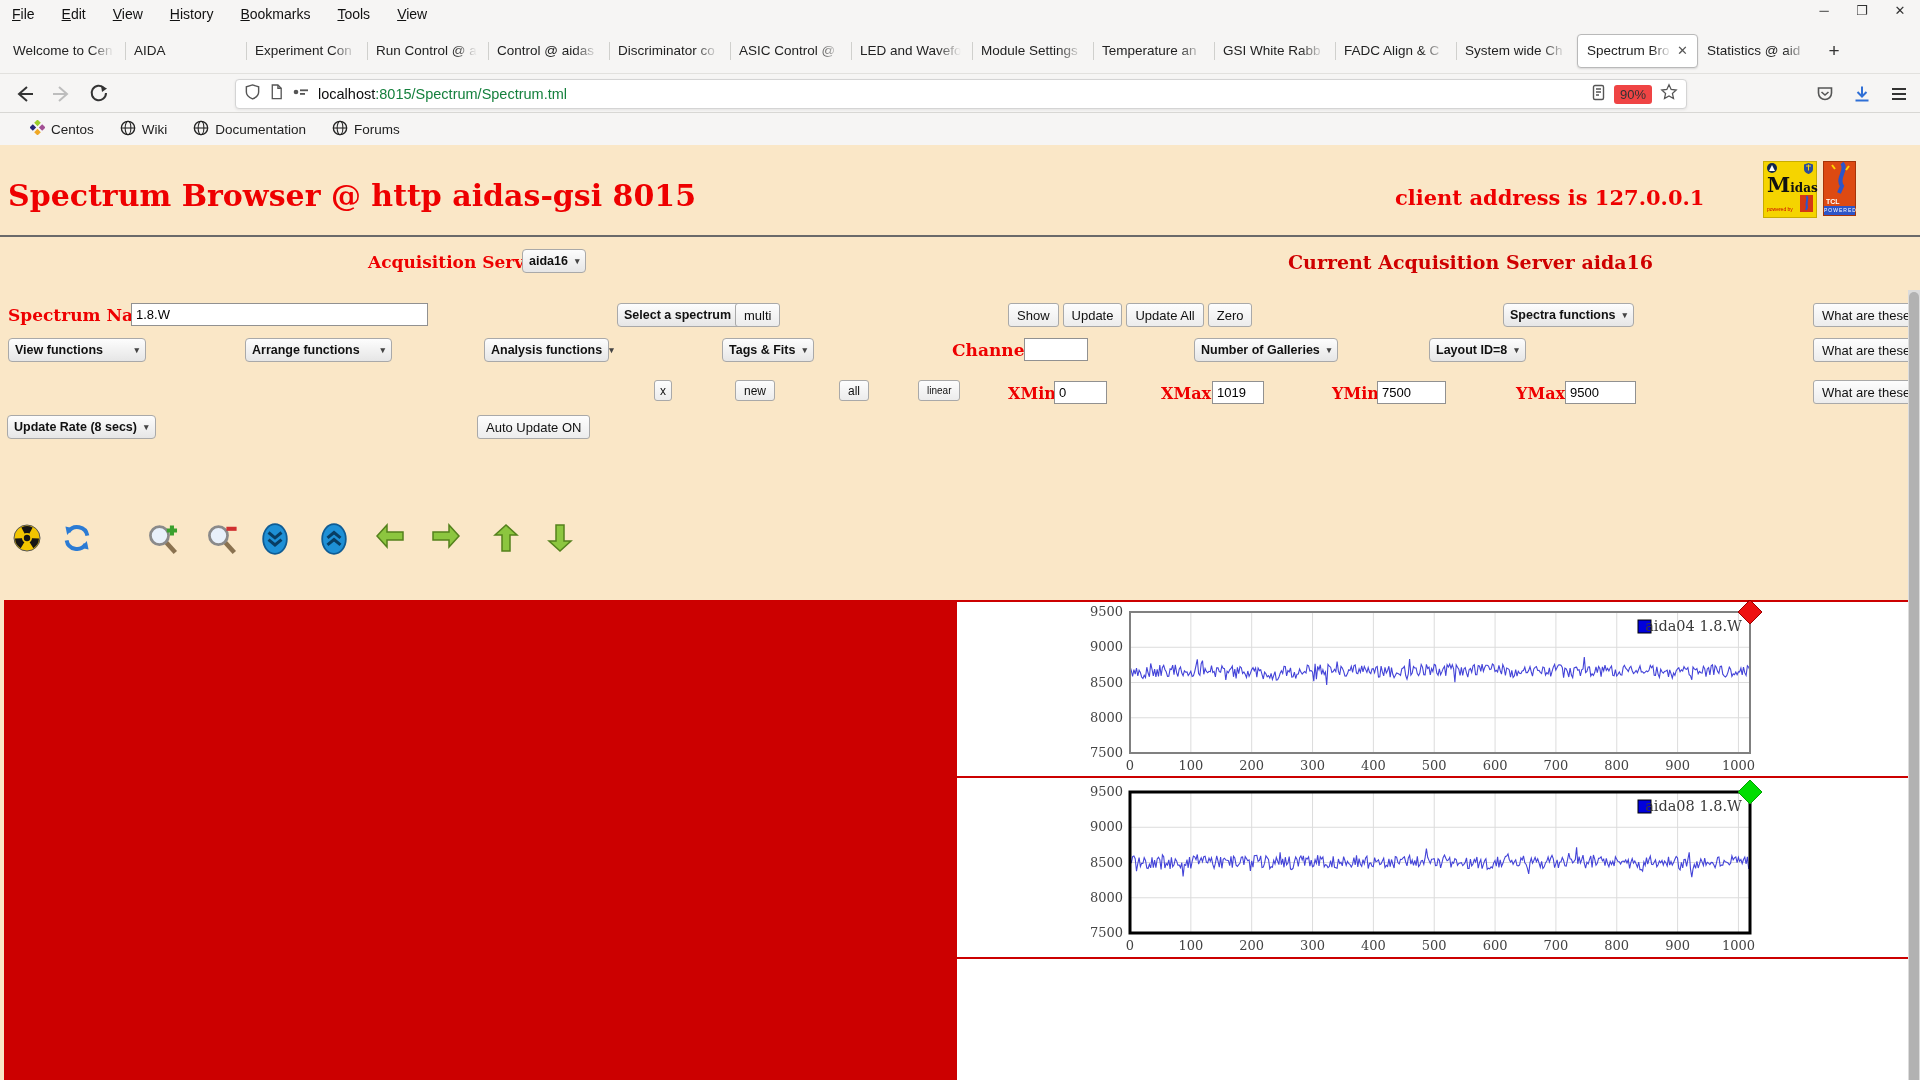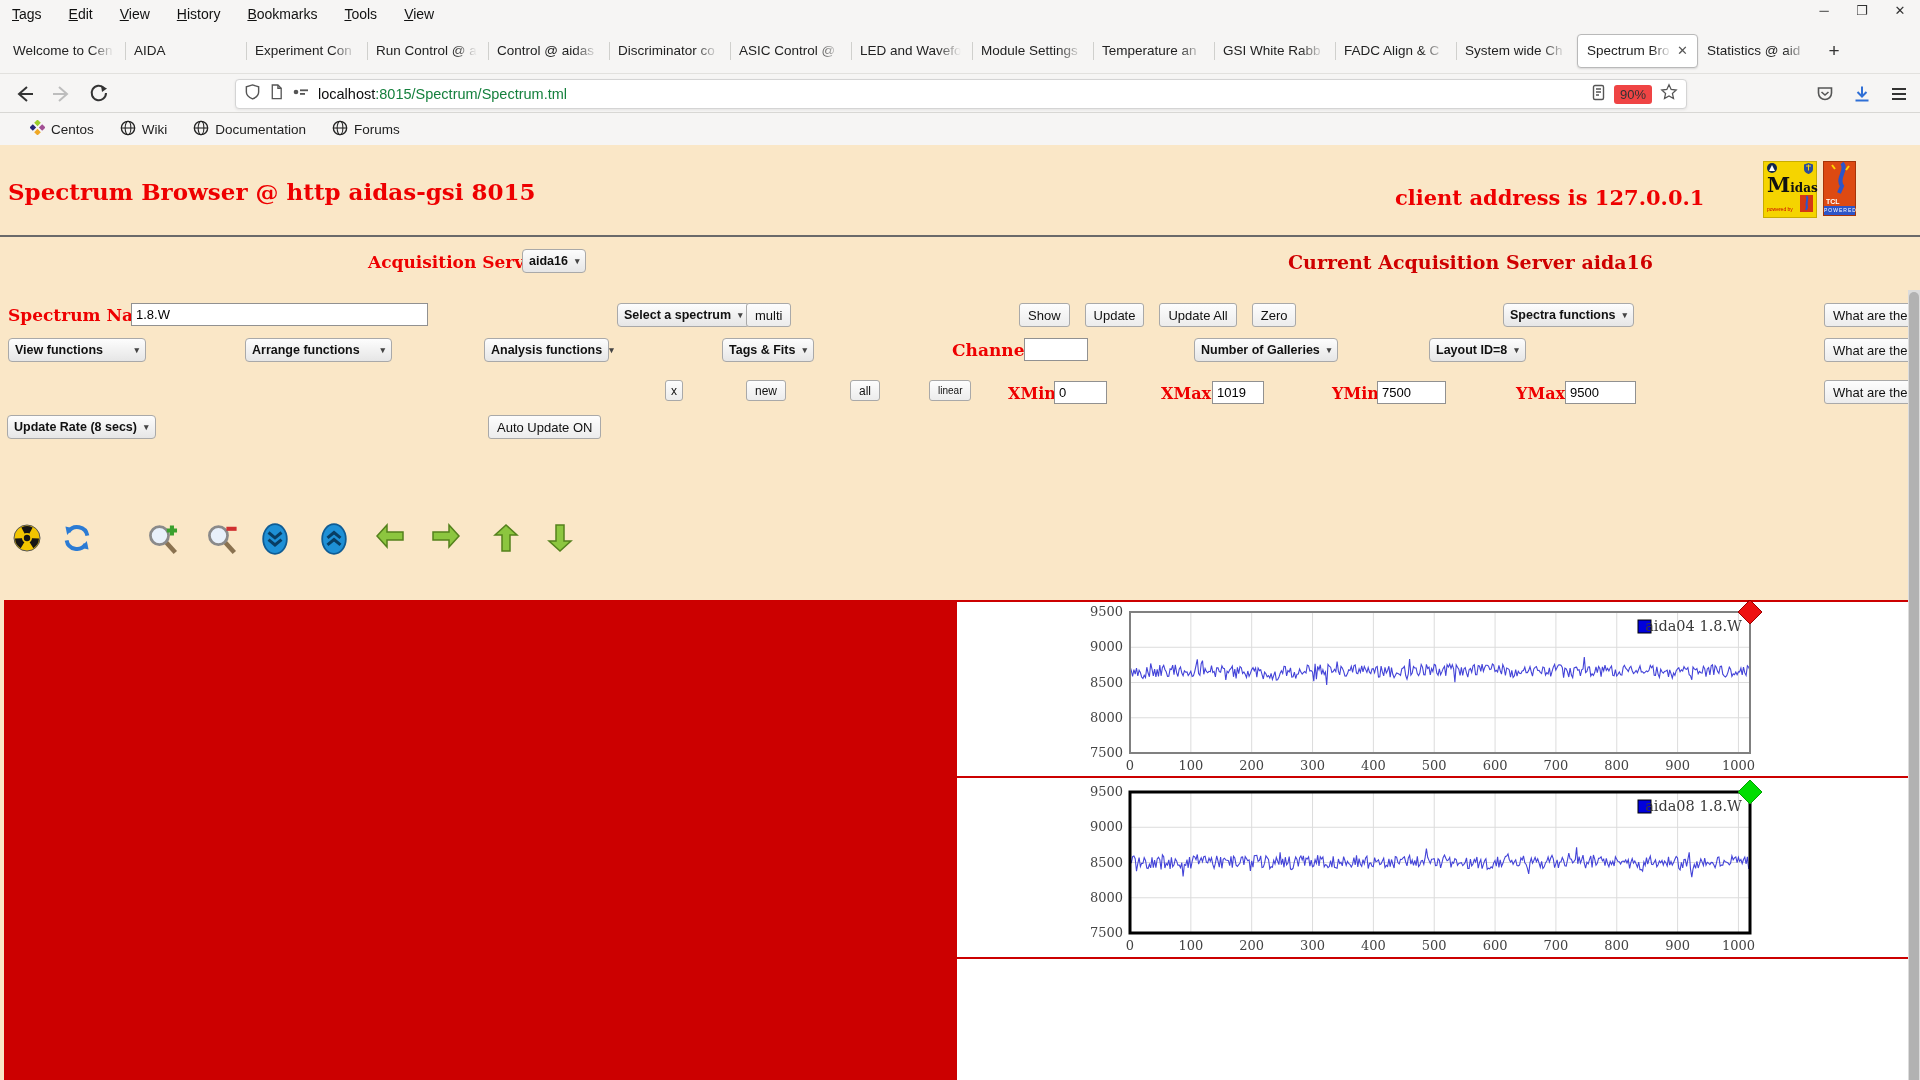--- a/index.html
+++ b/index.html
@@ -46,21 +46,21 @@
     display:flex; align-items:center; padding-left:30px; gap:26px; }
   .bm { display:flex; align-items:center; gap:6px; font-size:13.5px; color:#222; }
 
   
   #content { left:0; top:145px; width:1920px; height:935px; background:#fae7c7; }
   .serif  { font-family:"DejaVu Serif","Liberation Serif",serif; }
   .redlab { font-family:"DejaVu Serif","Liberation Serif",serif; font-weight:bold; color:#ee0000; }
 
   .gtkbtn { display:inline-flex; align-items:center; justify-content:center; height:24px;
     padding:0 8px; background:linear-gradient(#fdfdfd,#ececec); border:1px solid #a9a9a9;
-    border-radius:3px; font-size:13px; color:#111; white-space:nowrap;margin-left:11px; }
+    border-radius:3px; font-size:13px; color:#111; white-space:nowrap; }
   .gtksel { display:inline-flex; align-items:center; height:24px; padding:11px 6px;
     background:linear-gradient(#fdfdfd,#e6e6e6); border:1px solid #a9a9a9; border-radius:4px;
     font-size:12.5px; color:#111; white-space:nowrap;font-weight:bold; }
   .gtksel .caret { margin-left:7px; font-size:9px; color:#444; }
   .txtin { height:23px; background:#fff; border:1px solid #919191; font-size:13px;
     padding:0 4px; font-family:"Liberation Sans",sans-serif; }
 
   #charts-grid { left:4px; top:455px; width:1912px; height:539px; border:2px solid #cc0000;
     display:grid; grid-template-columns:951px 1px 955px; grid-template-rows:174px 2px 179px 2px 178px;
     background:#fff; }
@@ -75,21 +75,21 @@
 
   .iconrow-item { position:absolute; top:378px; }
   .small-lab { position:absolute; top:384px; font-size:16px; }
 </style>
 </head>
 <body>
 
 <div id="stage">
 
   <div id="menubar" class="abs">
-      <span class="menu-item">Tags</span>
+      <span class="menu-item">File</span>
       <span class="menu-item">Edit</span>
       <span class="menu-item">View</span>
       <span class="menu-item">History</span>
       <span class="menu-item">Bookmarks</span>
       <span class="menu-item">Tools</span>
       <span class="menu-item">View</span>
     </div>
   <div id="winctl" class="abs">
     <span>─</span>
     <span>❐</span>
@@ -241,21 +241,21 @@
       <circle cx="9" cy="9" r="7.5" stroke="#222" stroke-width="1.5" fill="none"></circle>
       <ellipse cx="9" cy="9" rx="3.2" ry="7.5" stroke="#222" stroke-width="1.2" fill="none"></ellipse>
       <path d="M1.5,9 h15" stroke="#222" stroke-width="1.2"></path>
           </svg></span>
         <span>Forums</span>
       </span>
     </div>
 
   <div id="content" class="abs">
 
-    <div class="abs redlab" style="left:8px; top:33px; font-size:23px;">Spectrum Browser @ http aidas-gsi 8015</div>
+    <div class="abs redlab" style="left:8px; top:33px; font-size:30px;">Spectrum Browser @ http aidas-gsi 8015</div>
     <div class="abs redlab" style="left:1395px; top:40px; font-size:21px;">client address is 127.0.0.1</div>
 
     <div class="abs" style="left:1763px; top:16px; width:54px; height:57px; background:#f5d400; border:1px solid #c9ad00; padding:1px 3px;">
       <div style="display:flex; justify-content:space-between;">
         <svg width="10" height="10" viewBox="0 0 10 10">
             <circle cx="5" cy="5" r="5" fill="#12264f"></circle>
             <polygon points="5,2 8,8 2,8" fill="#fff"></polygon>
           </svg>
         <svg width="9" height="11" viewBox="0 0 9 11">
             <path d="M4.5 0 L9 1.5 V6 c0 3-2.5 4.3-4.5 5 C2.5 10.3 0 9 0 6 V1.5 Z" fill="#2b4d9b"></path>

